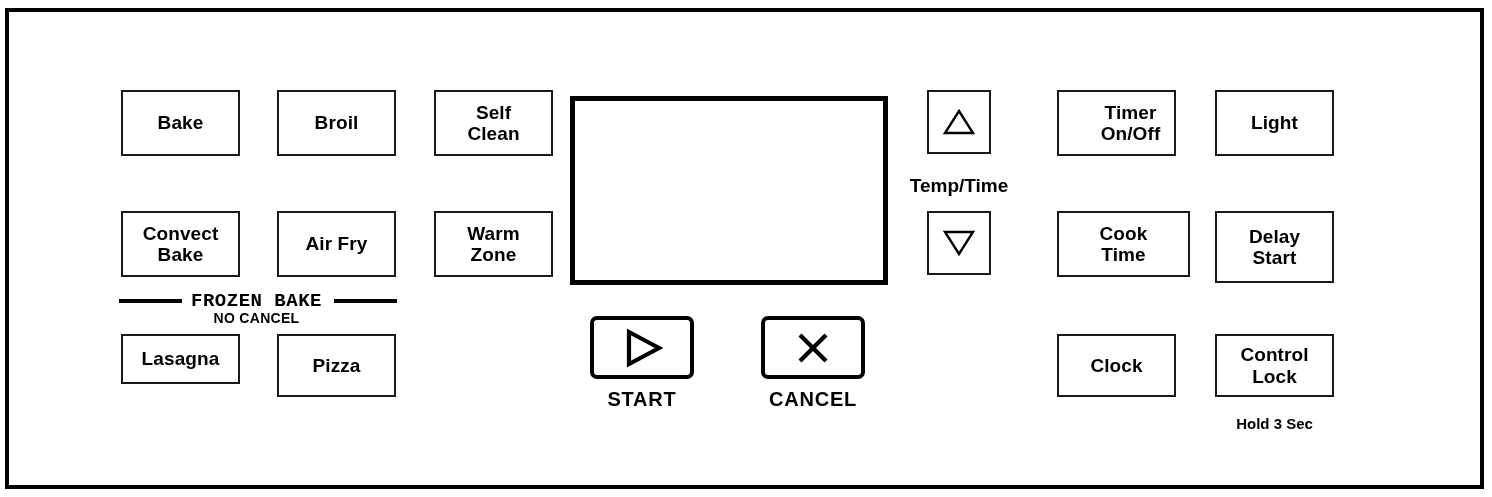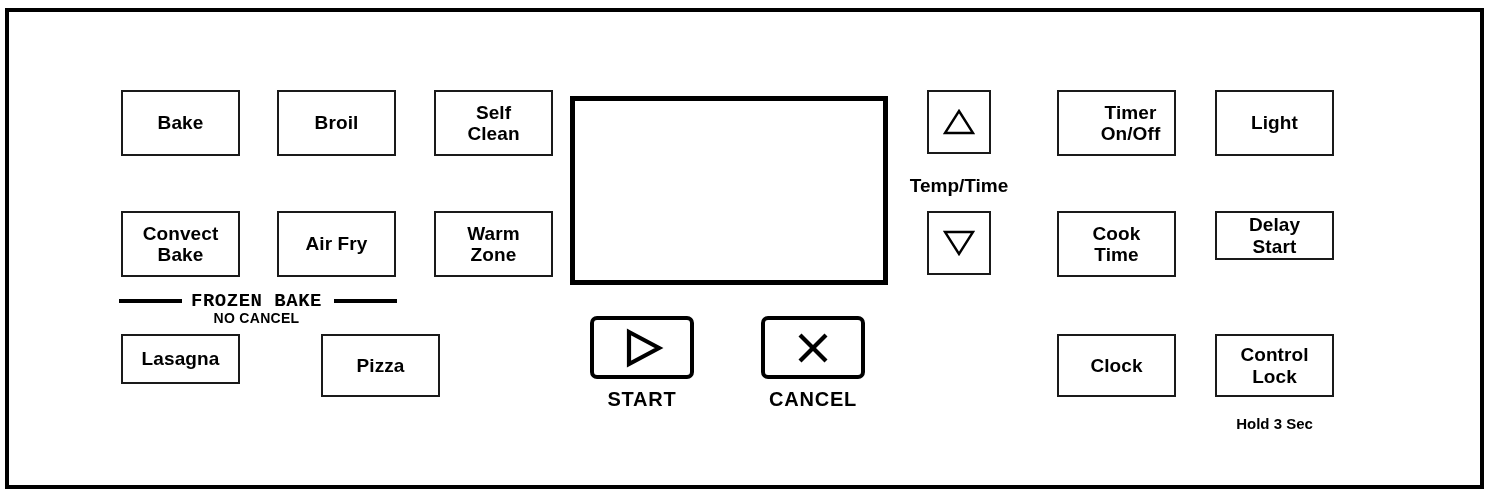--- a/index.html
+++ b/index.html
@@ -126,21 +126,21 @@
   <div class="rule" style="left:110px; top:287px; width:63px;"></div>
 
   <div class="caption" id="frozen-bake-title" style="left:175px; top:278px; width:145px;">FROZEN BAKE</div>
 
   <div class="rule" style="left:325px; top:287px; width:63px;"></div>
 
   <div class="caption" id="no-preheat-label" style="left:175px; top:298px; width:145px;">NO CANCEL</div>
 
   <div class="key" style="left:112px; top:322px; width:119px; height:50px;">Lasagna</div>
 
-  <div class="key" style="left:268px; top:322px; width:119px; height:63px;margin-left:44px;">Pizza</div>
+  <div class="key" style="left:268px; top:322px; width:119px; height:63px;">Pizza</div>
 
   <div id="display">
     <span></span>
   </div>
 
   <div class="arrowkey" style="left:918px; top:78px; width:64px; height:64px;">
     <span>
       <svg width="34" height="30" viewBox="0 0 34 30">
         <polygon points="17,4 31,26 3,26" fill="none" stroke="#000000" stroke-width="2.4" stroke-linejoin="miter"></polygon>
       </svg>
@@ -174,24 +174,24 @@
       </svg>
     </span>
   </div>
   <div class="caption" id="cancel-label" style="left:752px; top:376px; width:104px;">CANCEL</div>
 
   <div class="key" style="left:1048px; top:78px;  width:119px; height:66px;padding-left:28px;">Timer
 On/Off</div>
 
   <div class="key" style="left:1206px; top:78px;  width:119px; height:66px;">Light</div>
 
-  <div class="key" style="left:1048px; top:199px; width:119px; height:66px;">Cook
+  <div class="key" style="left:1048px; top:199px; width:133px; height:66px;">Cook
 Time</div>
 
-  <div class="key" style="left:1206px; top:199px; width:119px; height:49px;">Delay
+  <div class="key" style="left:1206px; top:199px; width:119px; height:72px;">Delay
 Start</div>
 
   <div class="key" style="left:1048px; top:322px; width:119px; height:63px;">Clock</div>
 
   <div class="key" style="left:1206px; top:322px; width:119px; height:63px;text-align:center;">Control
 Lock</div>
 
   <div class="caption" id="hold-3-sec-label" style="left:1206px; top:403px; width:119px;">Hold 3 Sec</div>
 
 </div>

